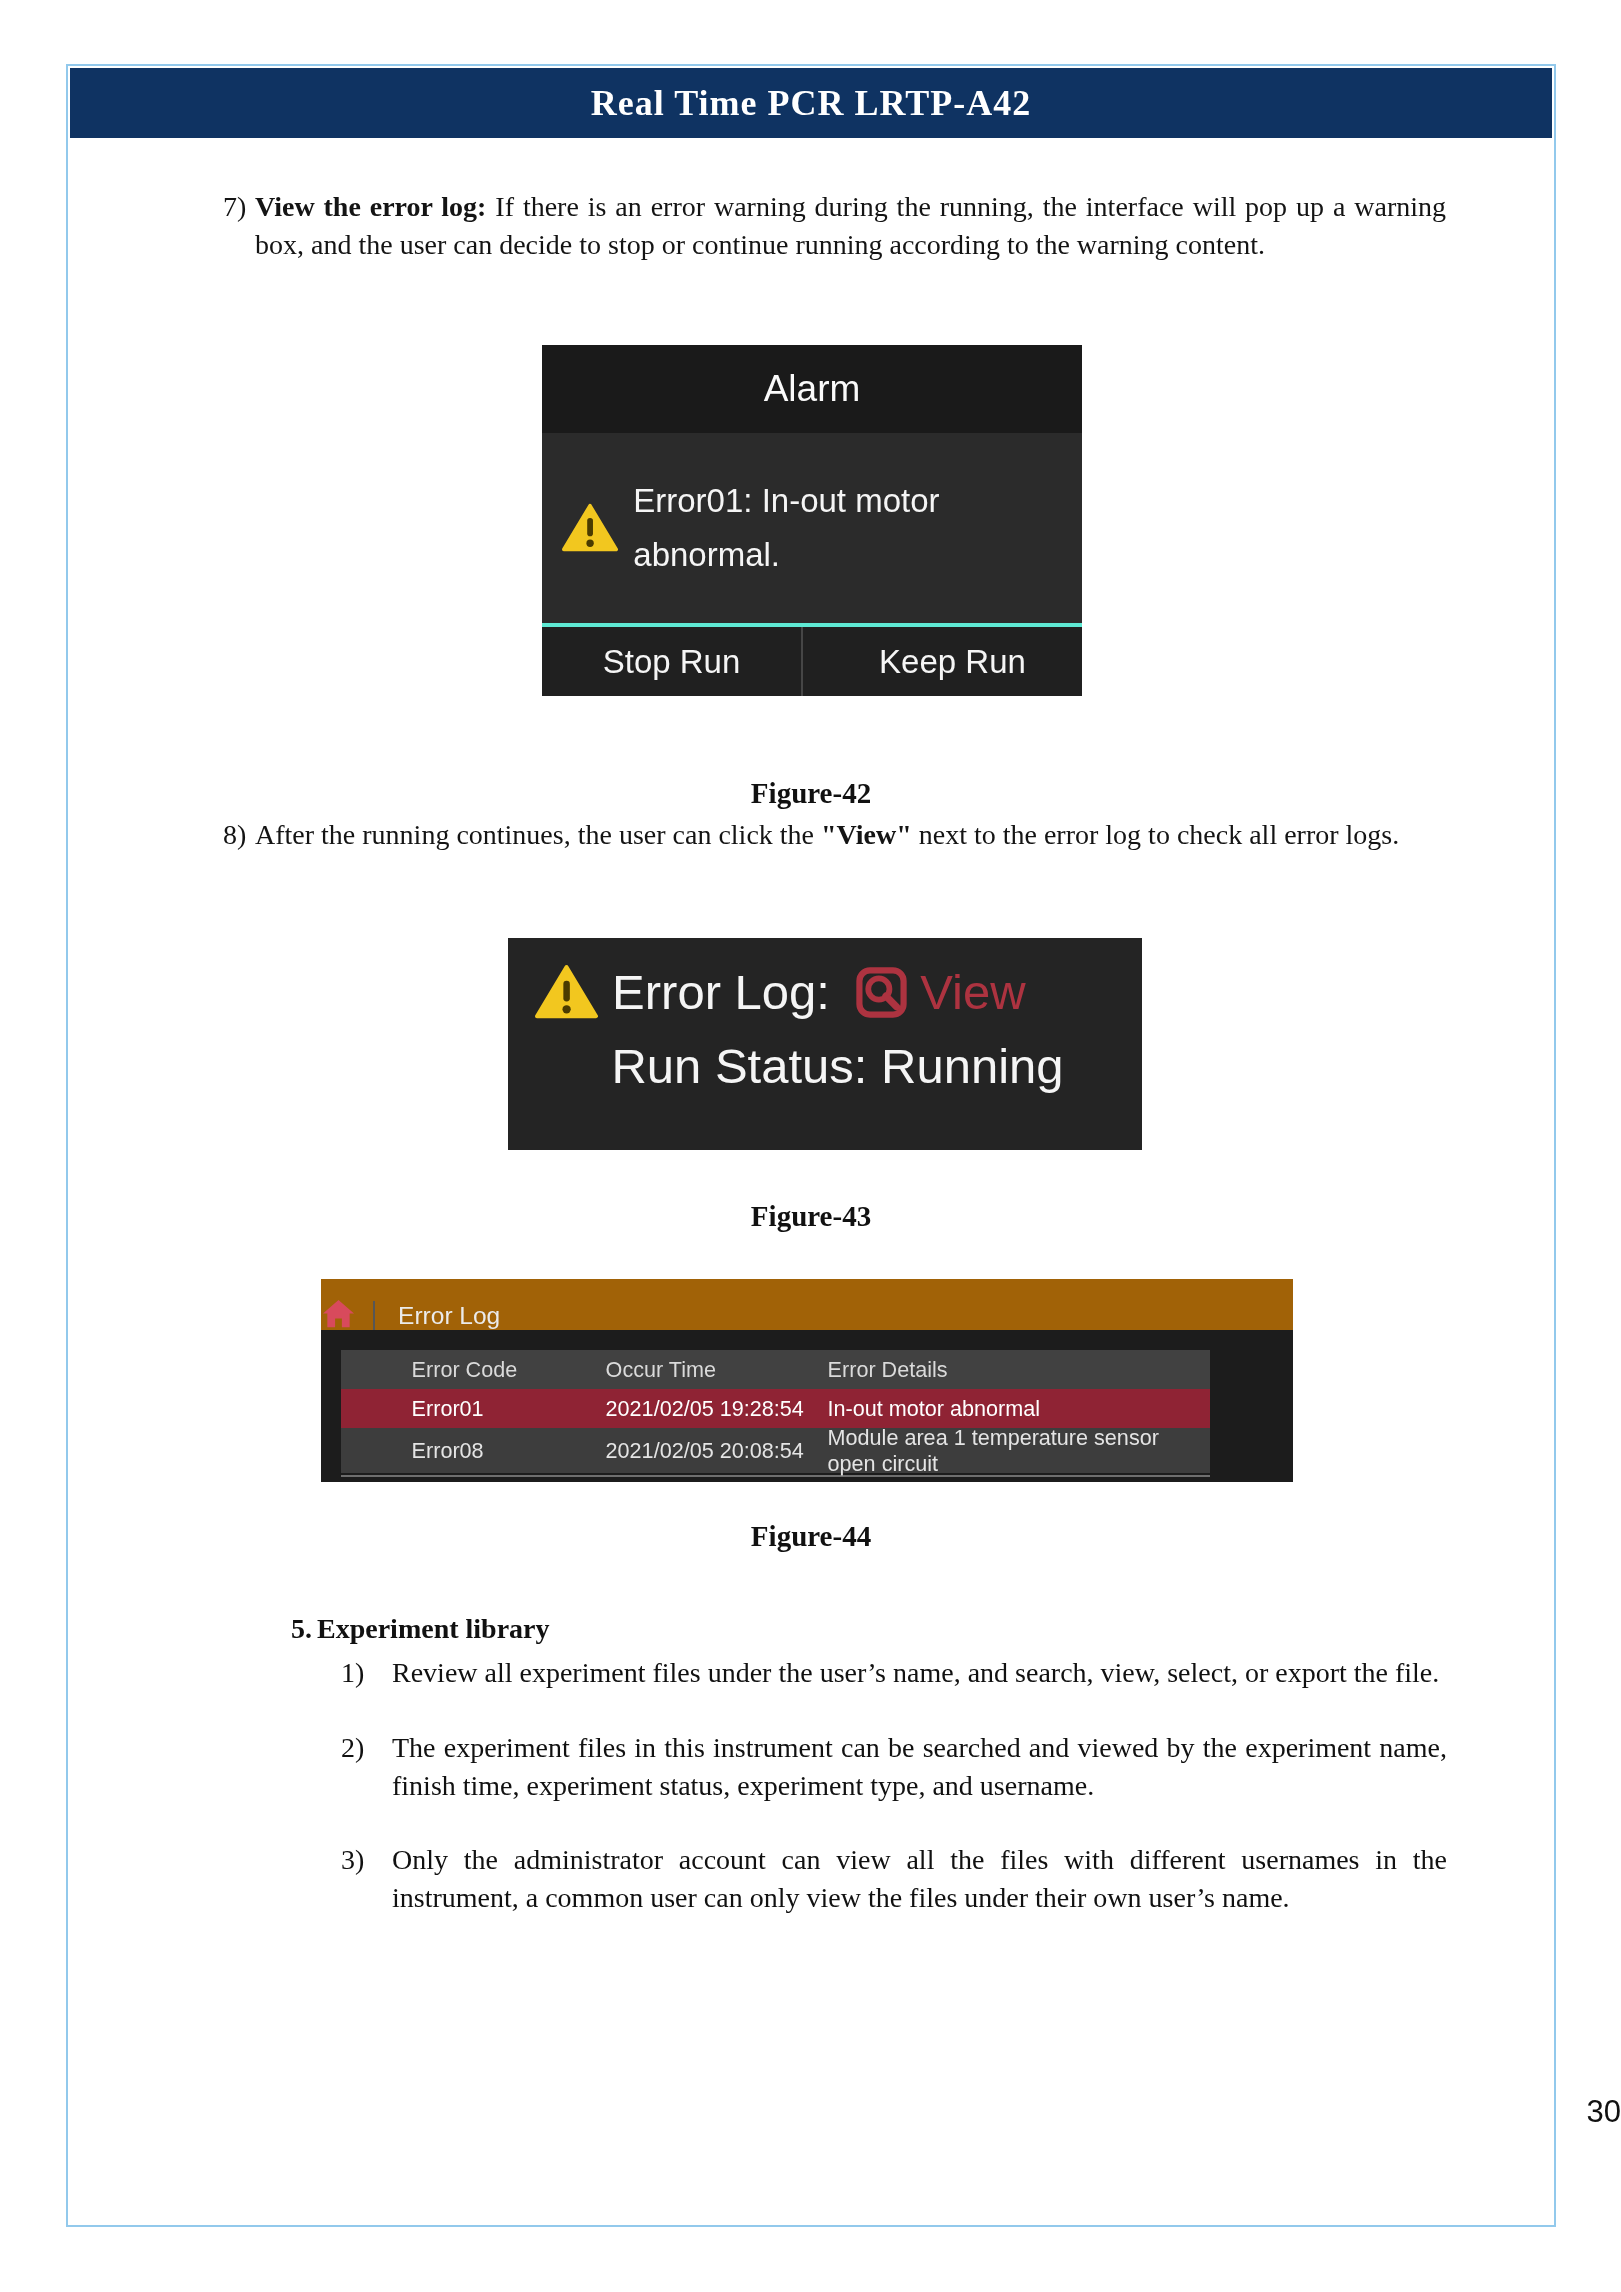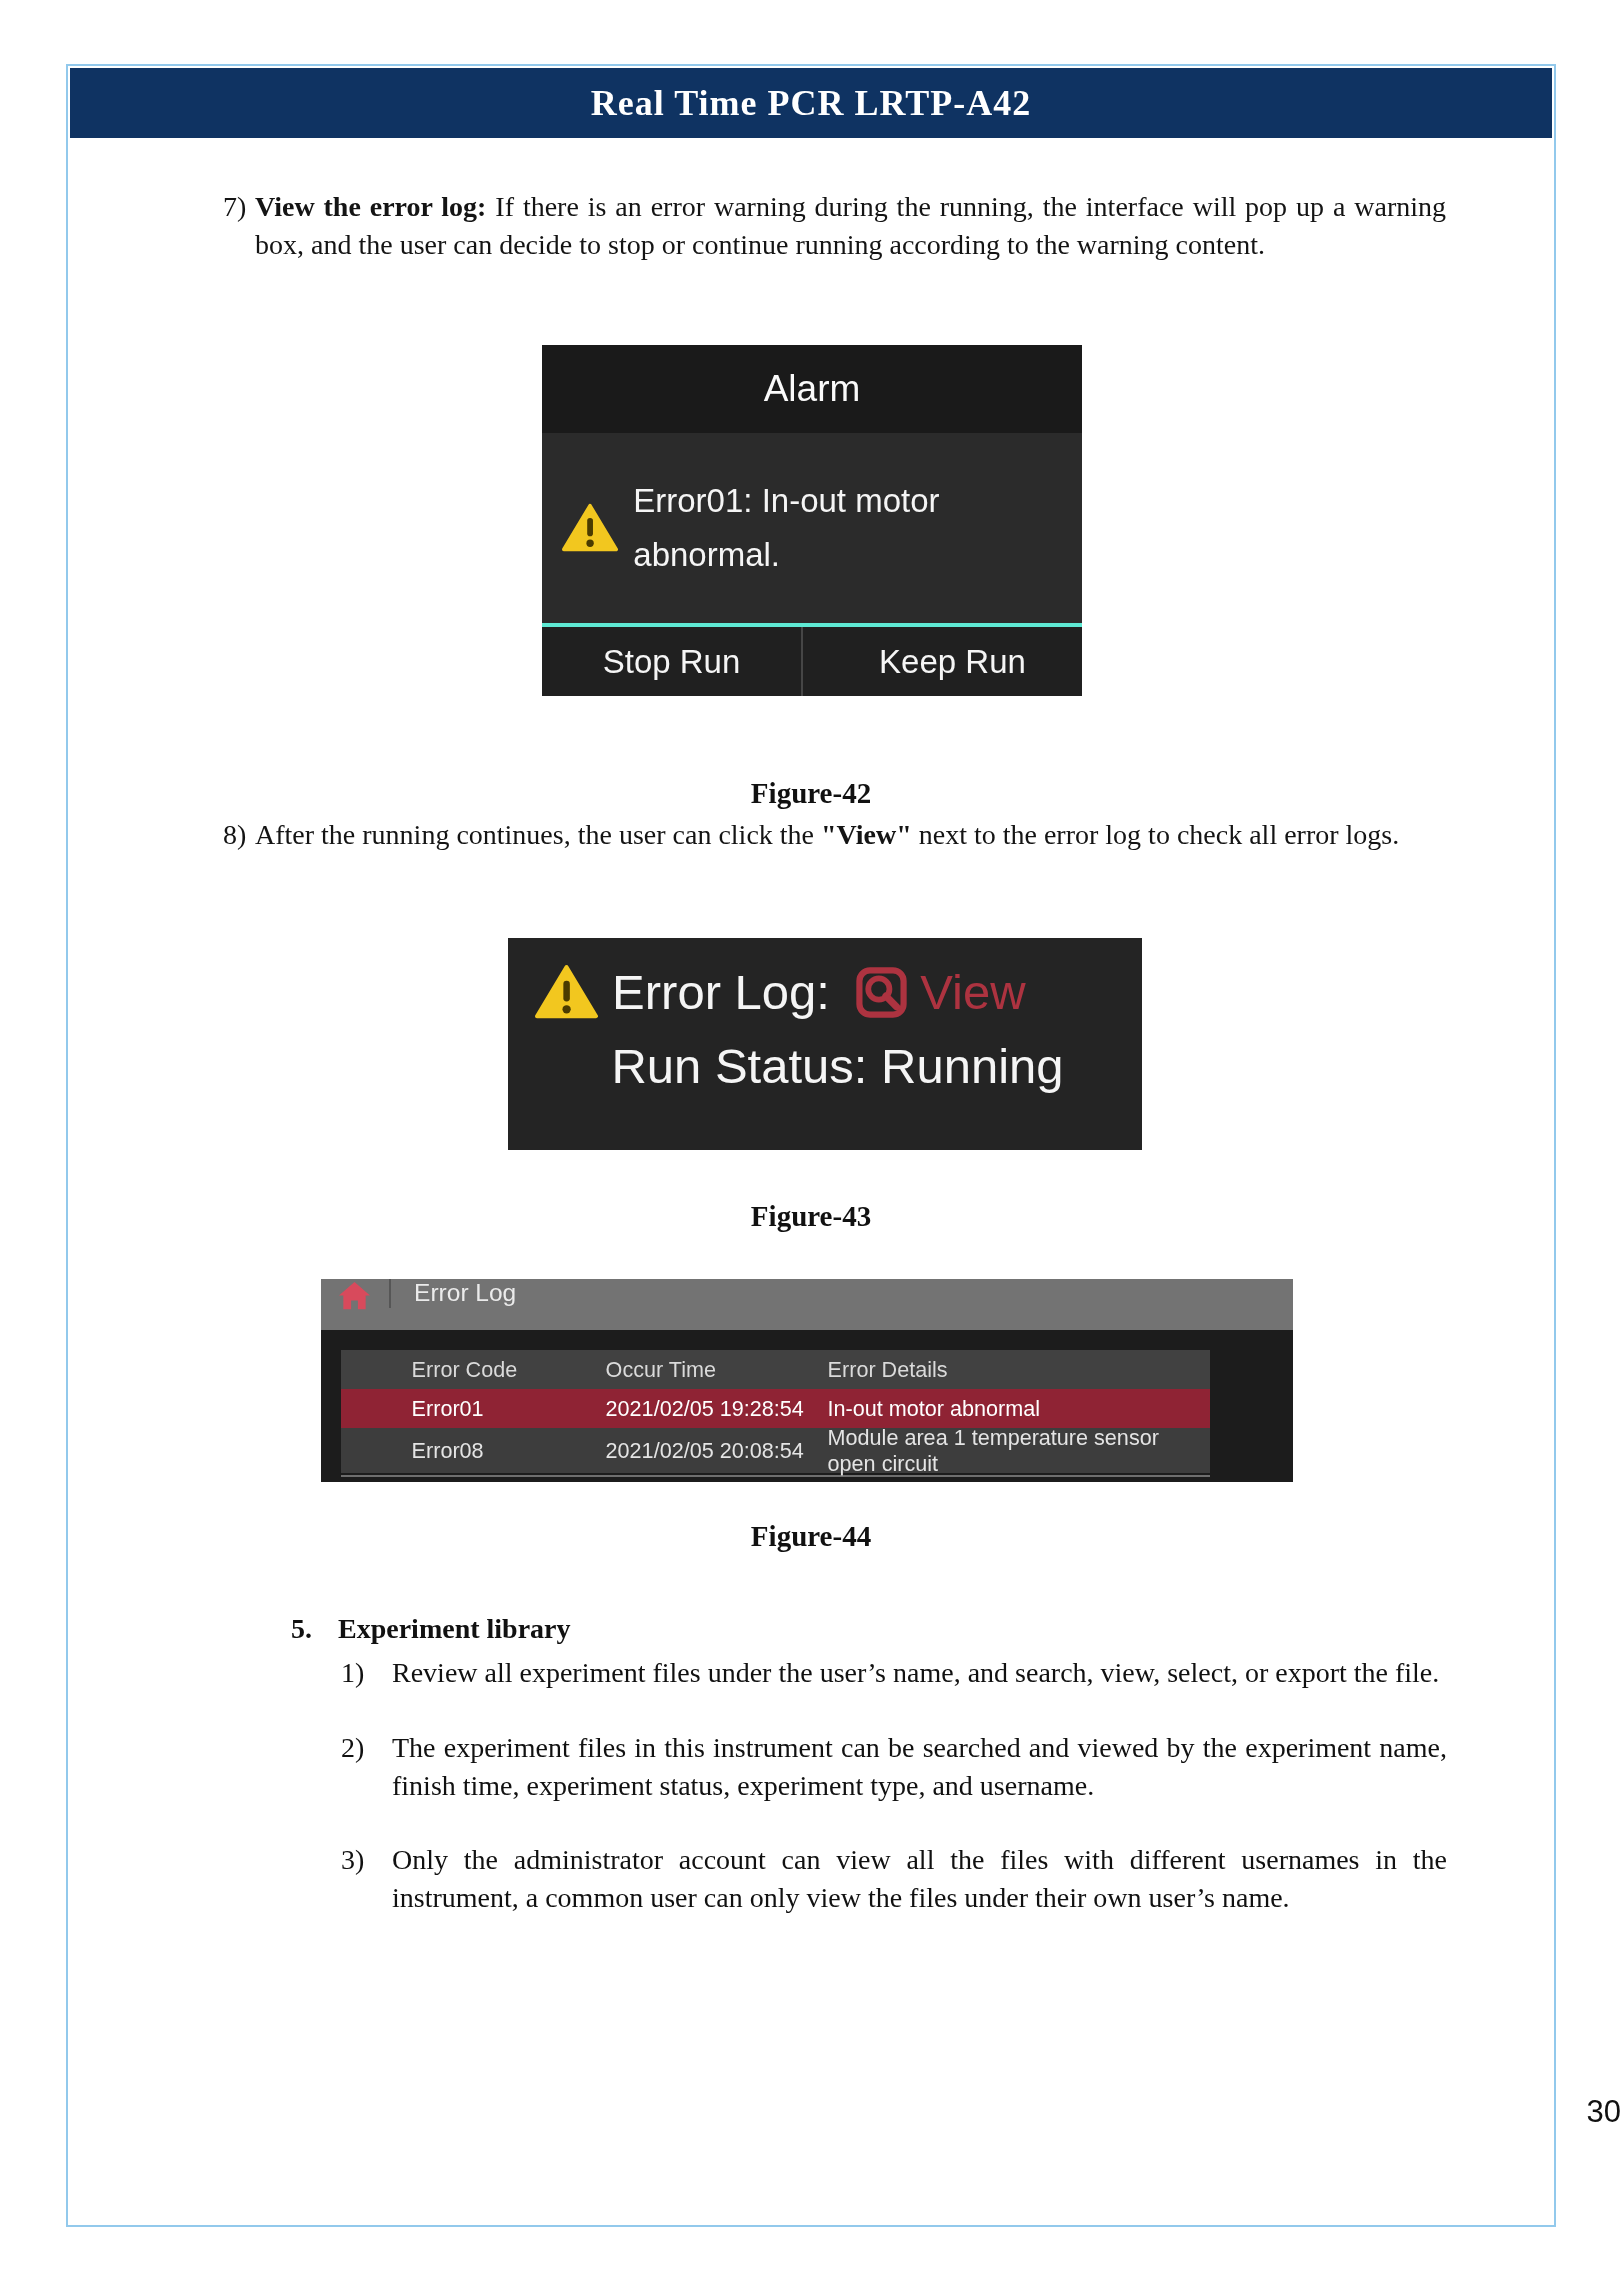--- a/index.html
+++ b/index.html
@@ -49,38 +49,38 @@
   .banner-icon { width:63px; flex:0 0 auto; }
   .banner-label { margin-left:13.7px; font-size:49px; }
   .view-link { margin-left:25.5px; display:flex; align-items:center; color:#ad3340; cursor:pointer; }
   .view-icon { width:53px; }
   .view-label { margin-left:11.8px; font-size:49px; }
   .banner-l2 { margin-left:76px; margin-top:17.6px; font-size:49px; }
 
   
   .screen { position:absolute; left:321px; top:1279px; width:972px; height:203px;
             background:#1c1c1c; font-family:"Liberation Sans", sans-serif; overflow:hidden; }
-  .screen-bar { height:51px; background:#737373; display:flex; align-items:flex-start; padding-left:17px; }
+  .screen-bar { height:51px; background:#a16207; display:flex; align-items:flex-end; padding-left:1px; }
   .home-btn { width:33px; height:33px; display:flex; align-items:center; cursor:pointer; }
   .bar-sep { width:2px; height:29px; background:#565656; margin-left:17.6px; }
   .screen-title { margin-left:23.5px; color:#ebebeb; font-size:24.5px; }
   .s-table { position:absolute; left:19.6px; top:71px; width:869px; }
   .thead { height:39px; background:#414141; color:#dadada; display:flex; align-items:center; font-size:21.6px; }
   .trow { display:flex; align-items:center; font-size:21.6px; }
   .trow.red { height:39px; background:#8f2334; color:#ffffff; }
   .trow.gray { height:45px; background:#3d3d3d; color:#e4e4e4; }
   .cell1 { width:265px; padding-left:71px; }
   .cell2 { width:222px; }
   .cell3 { flex:1; }
   .endline { height:2px; background:#8a8a8a; margin-top:2px; opacity:.75; }
 
   
   .sec5-head { position:absolute; left:291px; top:1610px; font-size:28px; line-height:38px; }
   .sec5-num { font-weight:bold; }
-  .sec5-title { font-weight:bold; margin-left:26px;text-align:right; }
+  .sec5-title { font-weight:bold; margin-left:5px;text-align:right; }
   .subitem { position:absolute; left:341px; width:1106px; font-size:28px; line-height:38px; }
   .subitem .ptext { margin-left:51px; width:1055px; text-align:justify; }
   .sub1 { top:1654px; } .sub2 { top:1729px; } .sub3 { top:1841px; }
 
   .pageno { position:absolute; top:2094px; left:0; width:1621px; text-align:right;
             font-family:"Liberation Sans", sans-serif; font-size:31px; color:#111; }
 </style>
 </head>
 <body>
 

